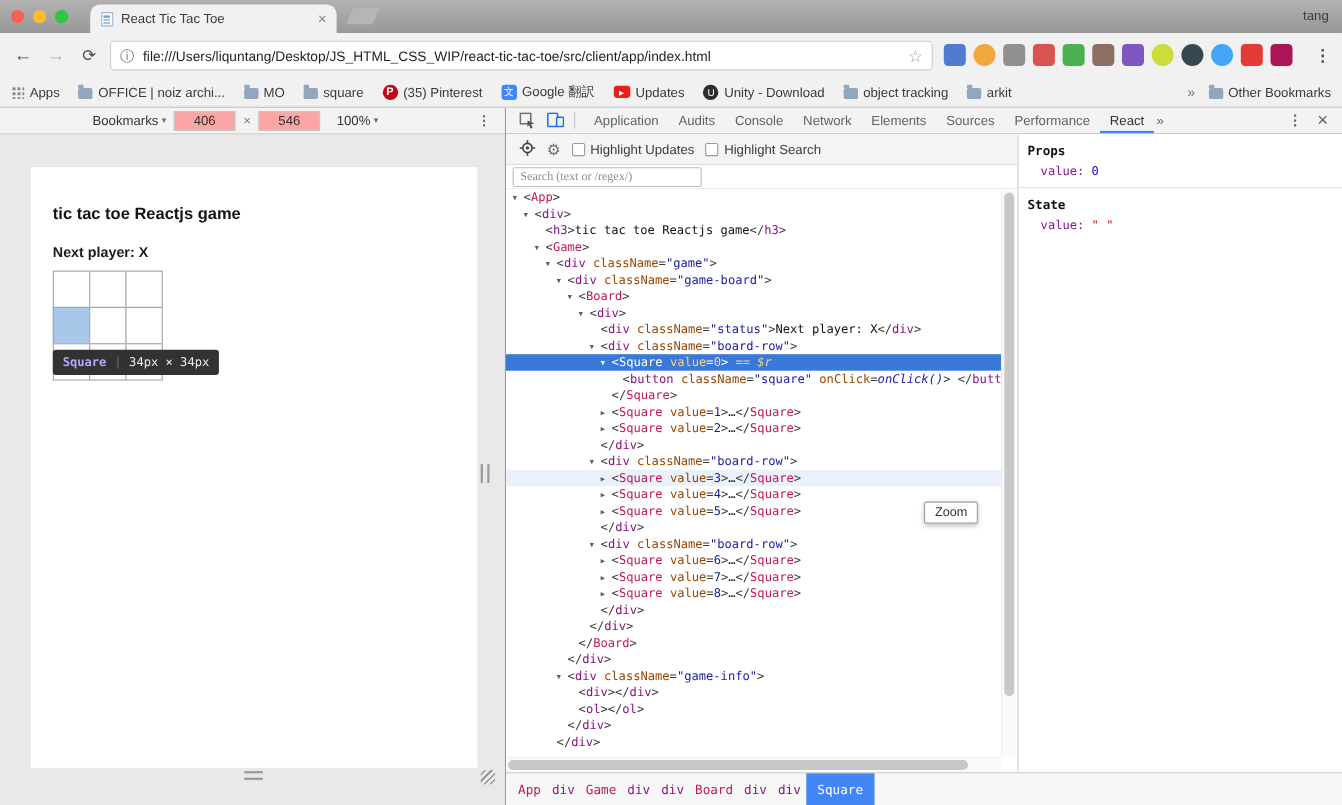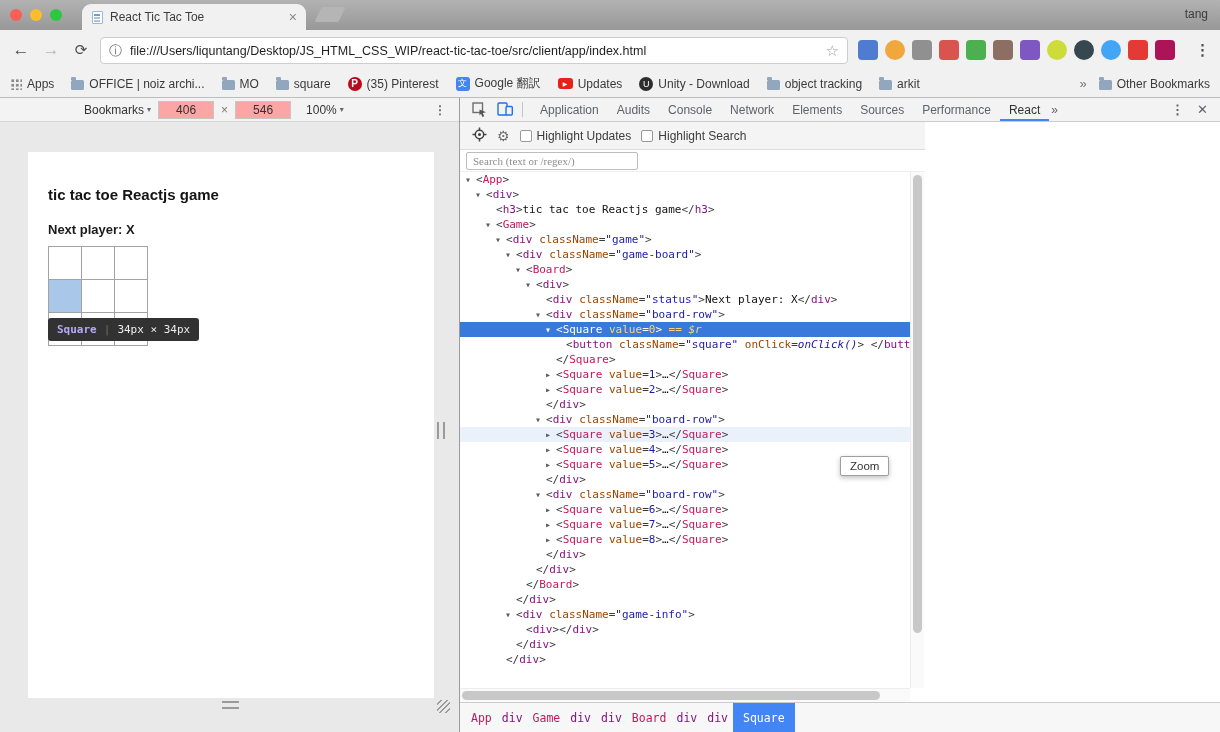--- a/index.html
+++ b/index.html
@@ -418,31 +418,43 @@
         <div class="trow" style="padding-left: 75px;"><span class="arrow">▾</span><span class="tk-pu">&lt;</span><span class="tk-tg">div</span><span class="tk-pu"> </span><span class="tk-an">className</span><span class="tk-pu">=</span><span class="tk-av">"board-row"</span><span class="tk-pu">&gt;</span></div>
         <div class="trow" style="padding-left: 85px;"><span class="arrow">▸</span><span class="tk-pu">&lt;</span><span class="tk-cp">Square</span><span class="tk-pu"> </span><span class="tk-an">value</span><span class="tk-pu">=</span><span class="tk-av">6</span><span class="tk-pu">&gt;</span><span class="tk-el">…</span><span class="tk-pu">&lt;/</span><span class="tk-cp">Square</span><span class="tk-pu">&gt;</span></div>
         <div class="trow" style="padding-left: 85px;"><span class="arrow">▸</span><span class="tk-pu">&lt;</span><span class="tk-cp">Square</span><span class="tk-pu"> </span><span class="tk-an">value</span><span class="tk-pu">=</span><span class="tk-av">7</span><span class="tk-pu">&gt;</span><span class="tk-el">…</span><span class="tk-pu">&lt;/</span><span class="tk-cp">Square</span><span class="tk-pu">&gt;</span></div>
         <div class="trow" style="padding-left: 85px;"><span class="arrow">▸</span><span class="tk-pu">&lt;</span><span class="tk-cp">Square</span><span class="tk-pu"> </span><span class="tk-an">value</span><span class="tk-pu">=</span><span class="tk-av">8</span><span class="tk-pu">&gt;</span><span class="tk-el">…</span><span class="tk-pu">&lt;/</span><span class="tk-cp">Square</span><span class="tk-pu">&gt;</span></div>
         <div class="trow" style="padding-left: 75px;"><span class="arrow"> </span><span class="tk-pu">&lt;/</span><span class="tk-tg">div</span><span class="tk-pu">&gt;</span></div>
         <div class="trow" style="padding-left: 65px;"><span class="arrow"> </span><span class="tk-pu">&lt;/</span><span class="tk-tg">div</span><span class="tk-pu">&gt;</span></div>
         <div class="trow" style="padding-left: 55px;"><span class="arrow"> </span><span class="tk-pu">&lt;/</span><span class="tk-cp">Board</span><span class="tk-pu">&gt;</span></div>
         <div class="trow" style="padding-left: 45px;"><span class="arrow"> </span><span class="tk-pu">&lt;/</span><span class="tk-tg">div</span><span class="tk-pu">&gt;</span></div>
         <div class="trow" style="padding-left: 45px;"><span class="arrow">▾</span><span class="tk-pu">&lt;</span><span class="tk-tg">div</span><span class="tk-pu"> </span><span class="tk-an">className</span><span class="tk-pu">=</span><span class="tk-av">"game-info"</span><span class="tk-pu">&gt;</span></div>
         <div class="trow" style="padding-left: 55px;"><span class="arrow"> </span><span class="tk-pu">&lt;</span><span class="tk-tg">div</span><span class="tk-pu">&gt;</span><span class="tk-pu">&lt;/</span><span class="tk-tg">div</span><span class="tk-pu">&gt;</span></div>
+        <div class="trow" style="padding-left: 55px;"><span class="arrow"> </span><span class="tk-pu">&lt;</span><span class="tk-tg">ol</span><span class="tk-pu">&gt;</span><span class="tk-pu">&lt;/</span><span class="tk-tg">ol</span><span class="tk-pu">&gt;</span></div>
         <div class="trow" style="padding-left: 45px;"><span class="arrow"> </span><span class="tk-pu">&lt;/</span><span class="tk-tg">div</span><span class="tk-pu">&gt;</span></div>
         <div class="trow" style="padding-left: 35px;"><span class="arrow"> </span><span class="tk-pu">&lt;/</span><span class="tk-tg">div</span><span class="tk-pu">&gt;</span></div>
       </div>
 
     <div class="vscroll">
       <div class="vthumb"></div>
     </div>
     <div class="hscroll">
       <div class="hthumb"></div>
     </div>
 
+    <div class="sidebar">
+      <div class="sb-title">Props</div>
+      <div>
+          <div class="prop-row"><span class="pk">value: </span><span class="pv-num">0</span></div>
+        </div>
+      <div class="sb-div"></div>
+      <div class="sb-title">State</div>
+      <div>
+          <div class="prop-row"><span class="pk">value: </span><span class="pv-str">" "</span></div>
+        </div>
+    </div>
 
     <div class="zoom-tip">Zoom</div>
 
     <div class="breadcrumb">
         <div class="bc comp">App</div>
         <div class="bc tag">div</div>
         <div class="bc comp">Game</div>
         <div class="bc tag">div</div>
         <div class="bc tag">div</div>
         <div class="bc comp">Board</div>

